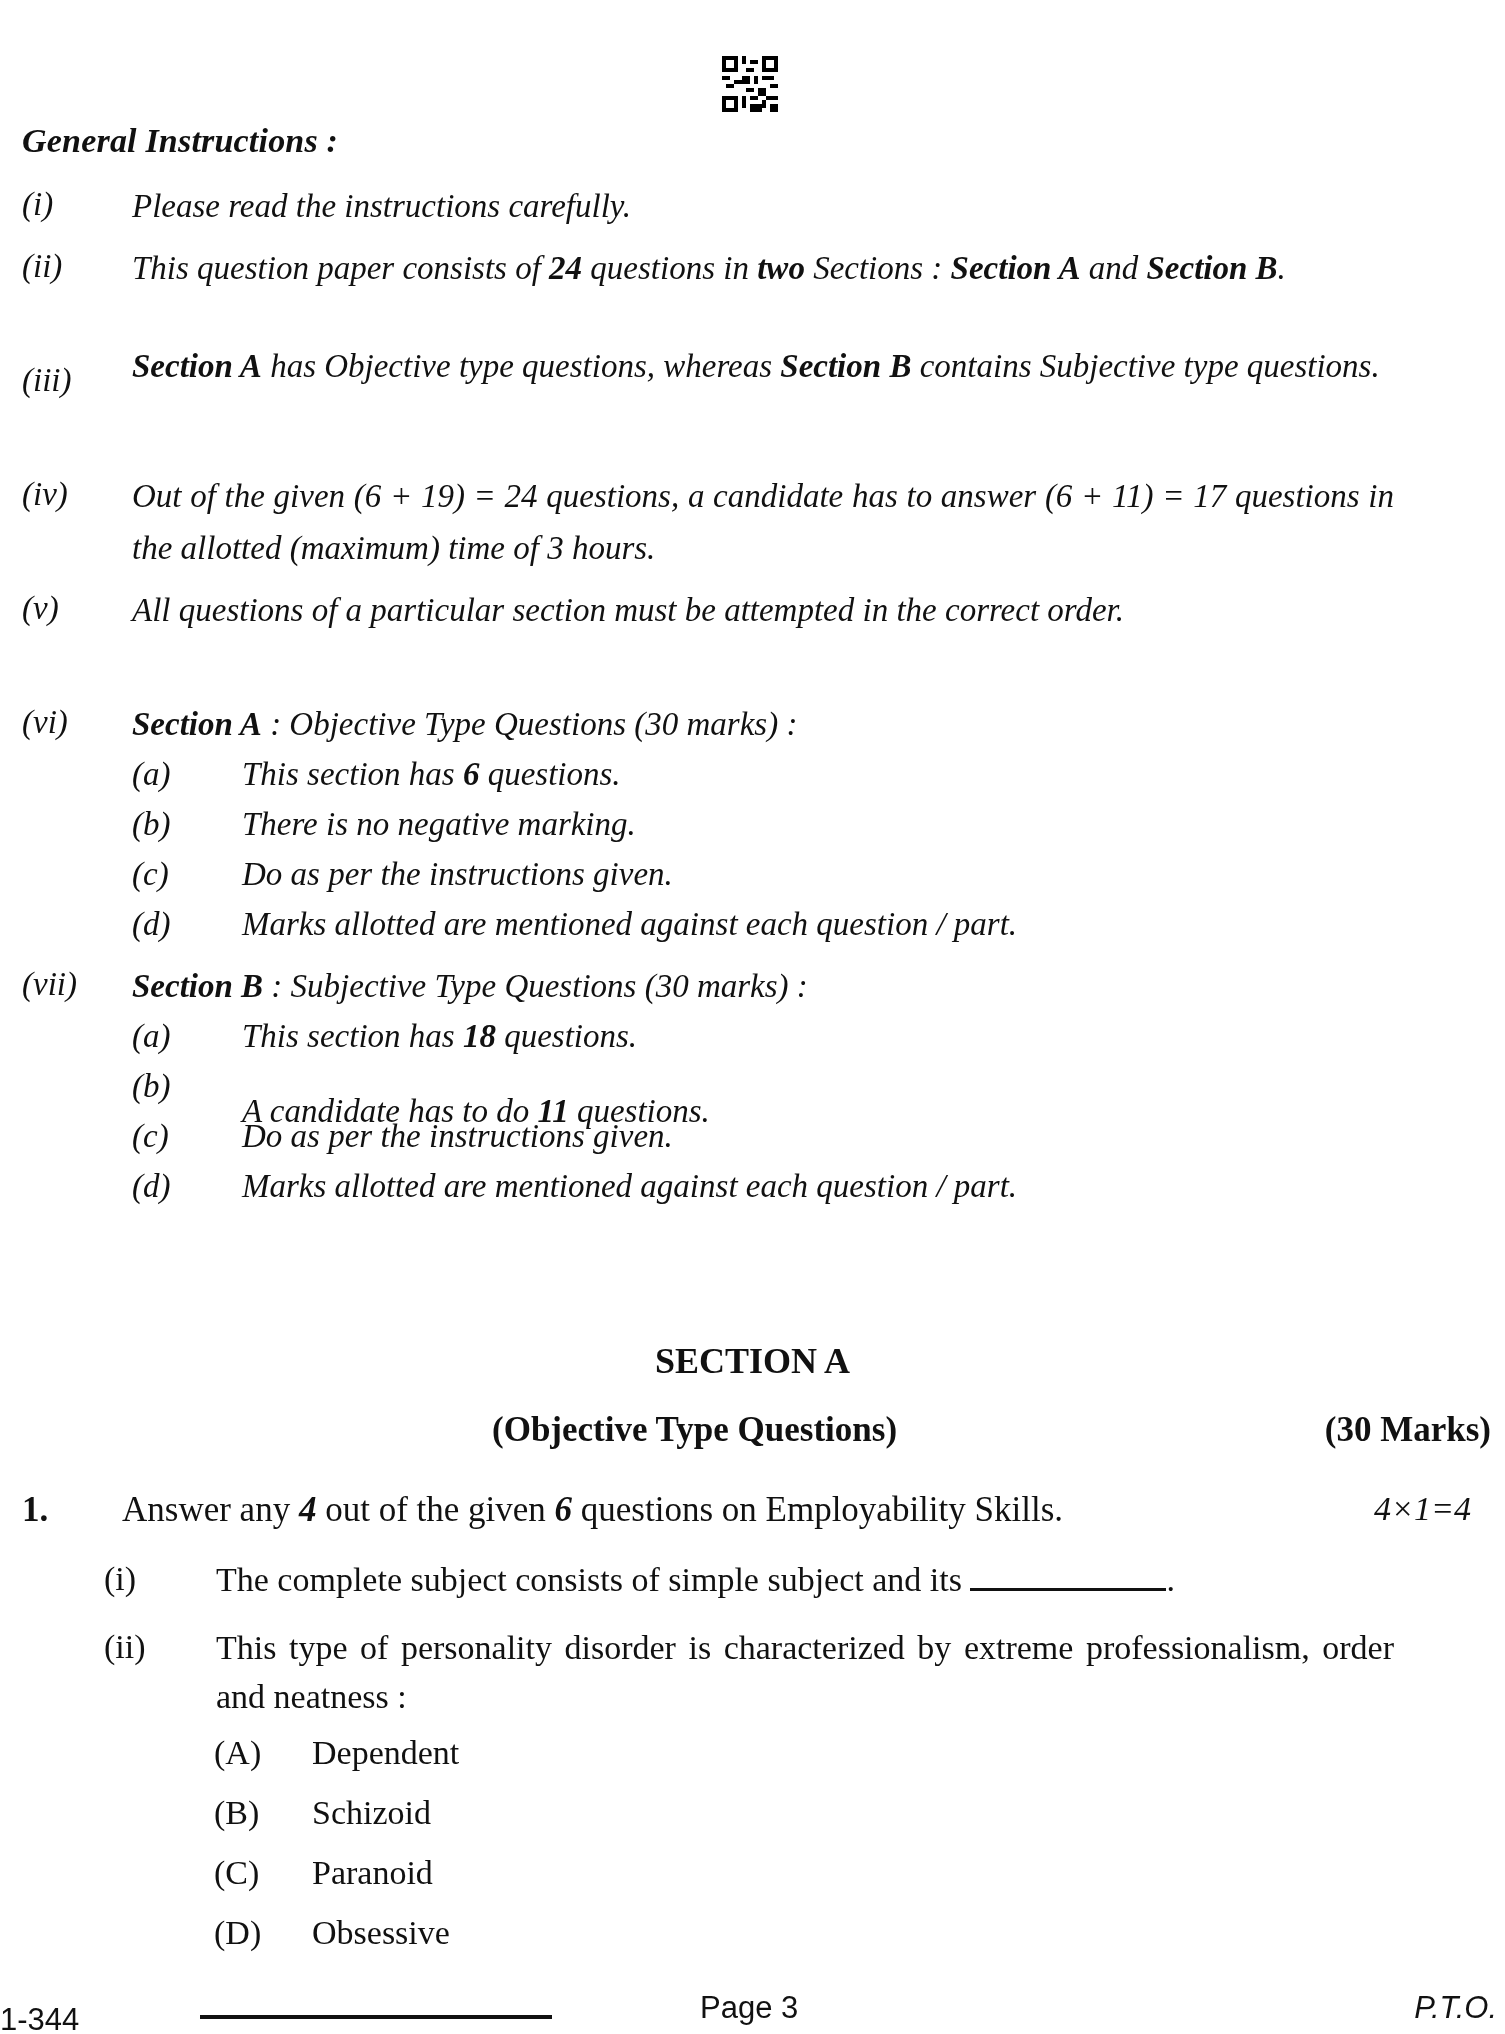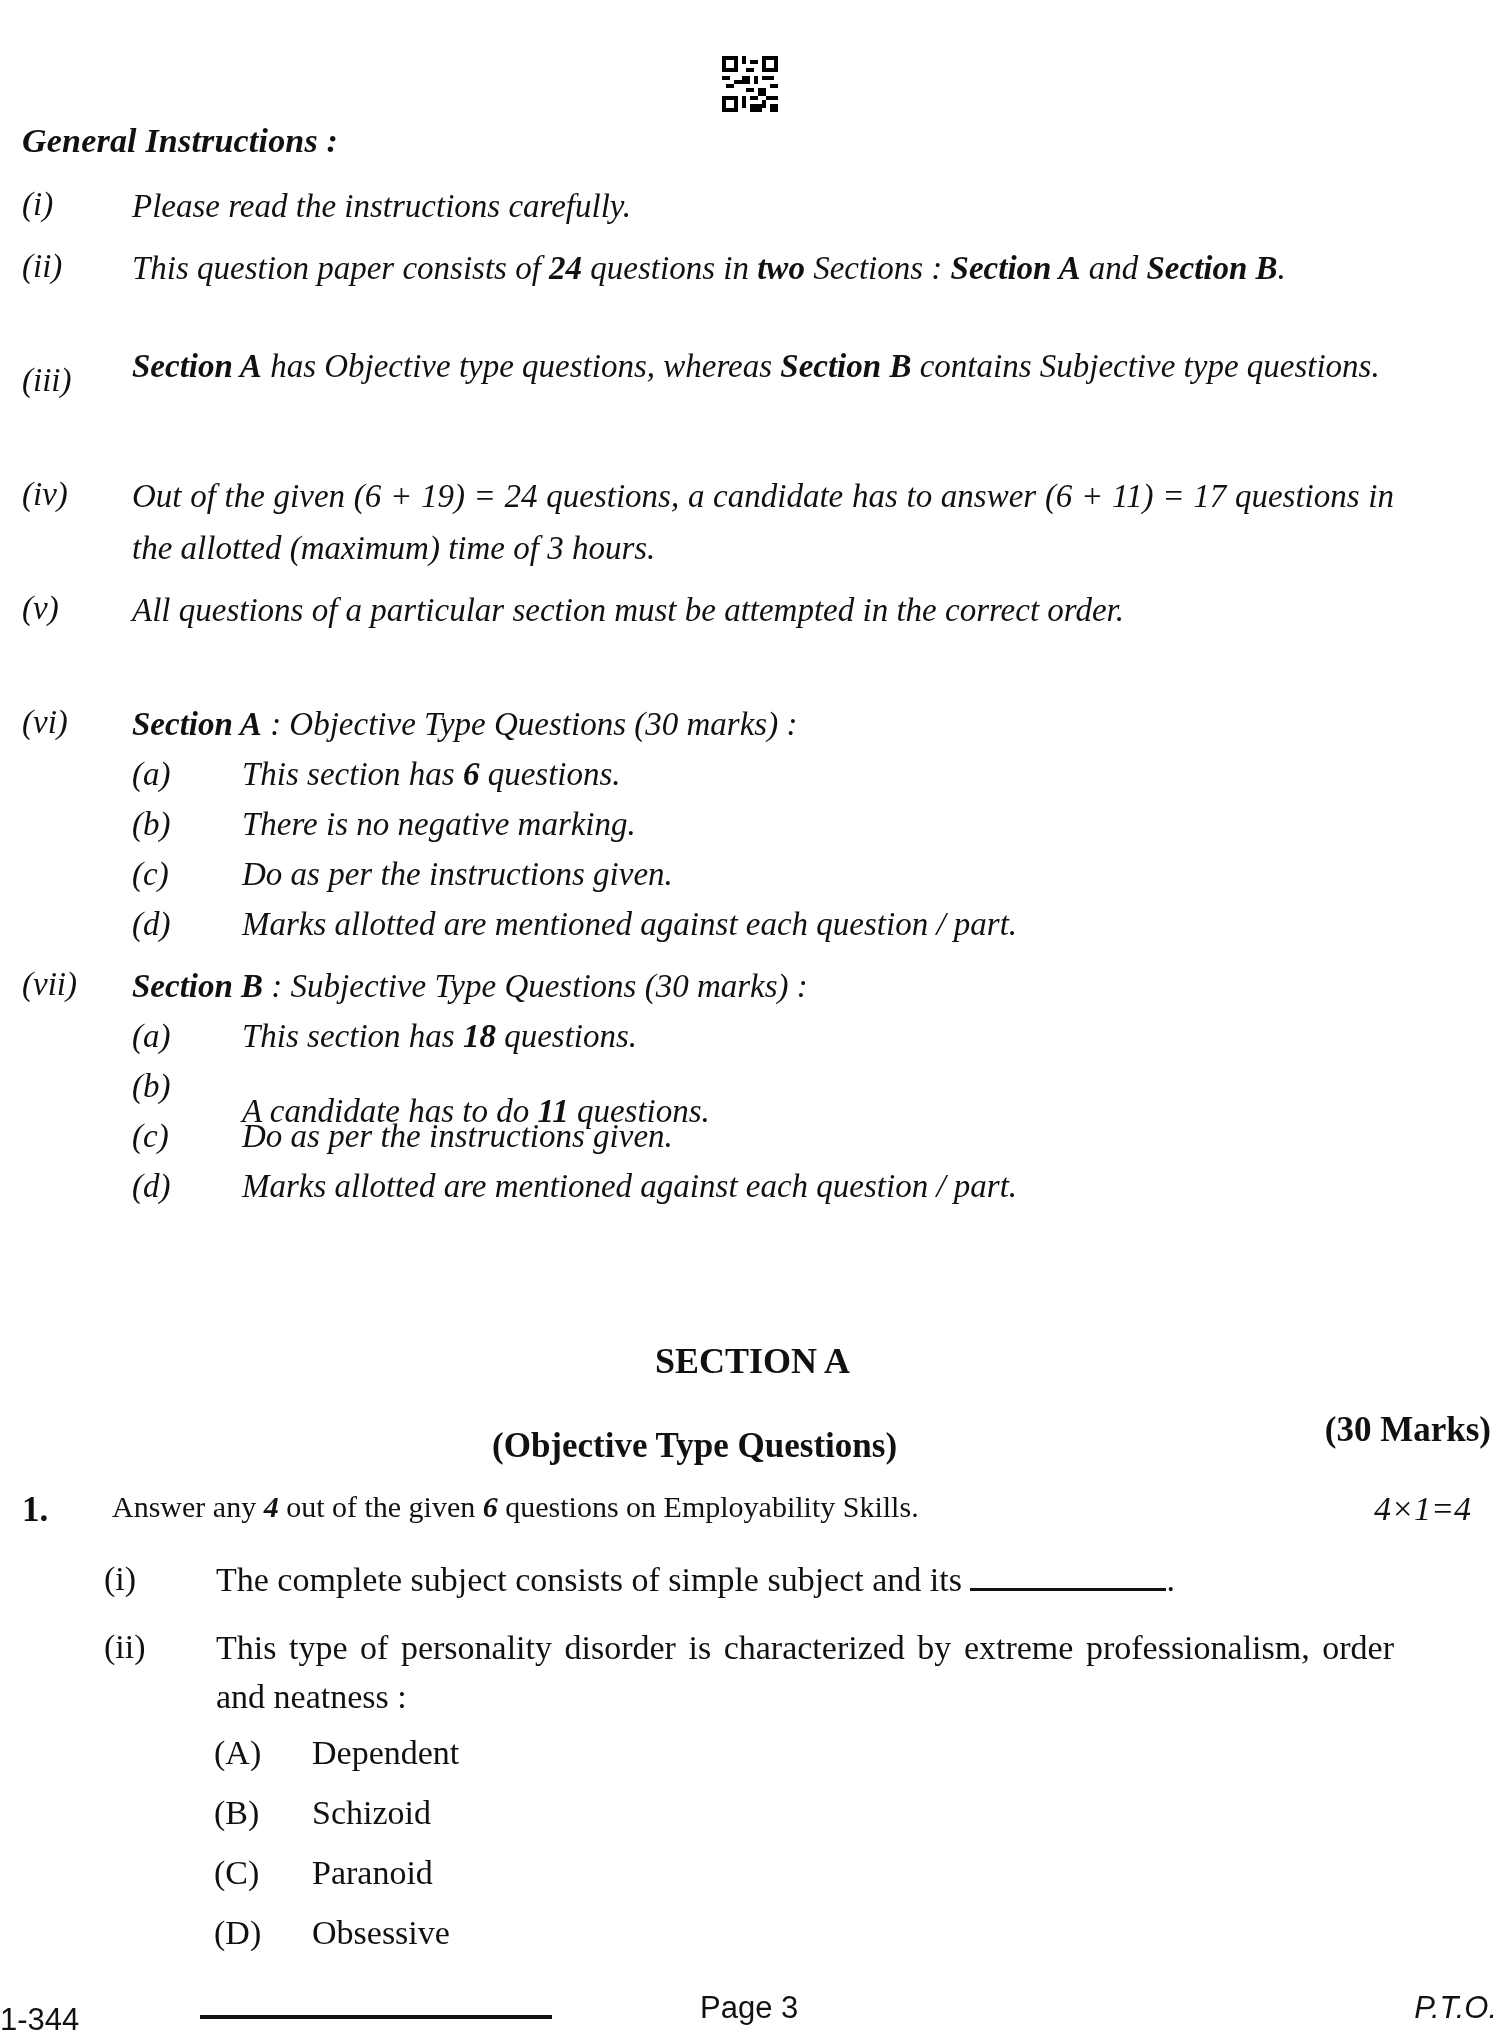--- a/index.html
+++ b/index.html
@@ -9,24 +9,24 @@
   }
   .abs { position:absolute; }
   .qr { left:722px; top:56px; width:56px; height:56px; }
   .gi-title { left:22px; top:122px; font-size:34px; font-style:italic; font-weight:bold; letter-spacing:0.2px; }
   .num { position:absolute; font-style:italic; font-size:33px; }
   .txt { position:absolute; left:132px; width:1262px; font-style:italic; font-size:33px; line-height:52px; text-align:justify; }
   .txt b { font-weight:bold; }
   .sub-num { position:absolute; left:132px; font-style:italic; font-size:33px; }
   .sub-txt { position:absolute; left:242px; font-style:italic; font-size:33px; }
   .sec-title { left:0; width:1505px; text-align:center; top:1340px; font-weight:bold; font-size:36px; }
-  .sec-sub { left:492px; top:1410px; font-weight:bold; font-size:35px;margin-top:16px; }
+  .sec-sub { left:492px; top:1410px; font-weight:bold; font-size:35px; }
   .sec-marks { right:14px; top:1410px; font-weight:bold; font-size:35px; }
   .q-num { left:22px; top:1490px; font-weight:bold; font-size:35px; }
-  .q-text { left:112px; top:1490px; font-size:30px; }
+  .q-text { left:122px; top:1490px; font-size:35px; }
   .q-marks { left:1374px; top:1490px; font-size:34px; font-style:italic; }
   .roman { position:absolute; left:104px; font-size:34px; }
   .qt { position:absolute; left:216px; font-size:34px; line-height:49px; }
   .blank { display:inline-block; width:196px; border-bottom:3px solid #111; height:28px; vertical-align:baseline; }
   .opt-l { position:absolute; left:214px; font-size:34px; }
   .opt-t { position:absolute; left:312px; font-size:34px; }
   .footer { font-family:"Liberation Sans","DejaVu Sans",sans-serif; font-size:31px; top:1990px; }
   .f-code { left:0;margin-top:12px; }
   .f-line { left:200px; top:2015px; width:352px; height:4px; background:#111; }
   .f-page { left:700px; }

